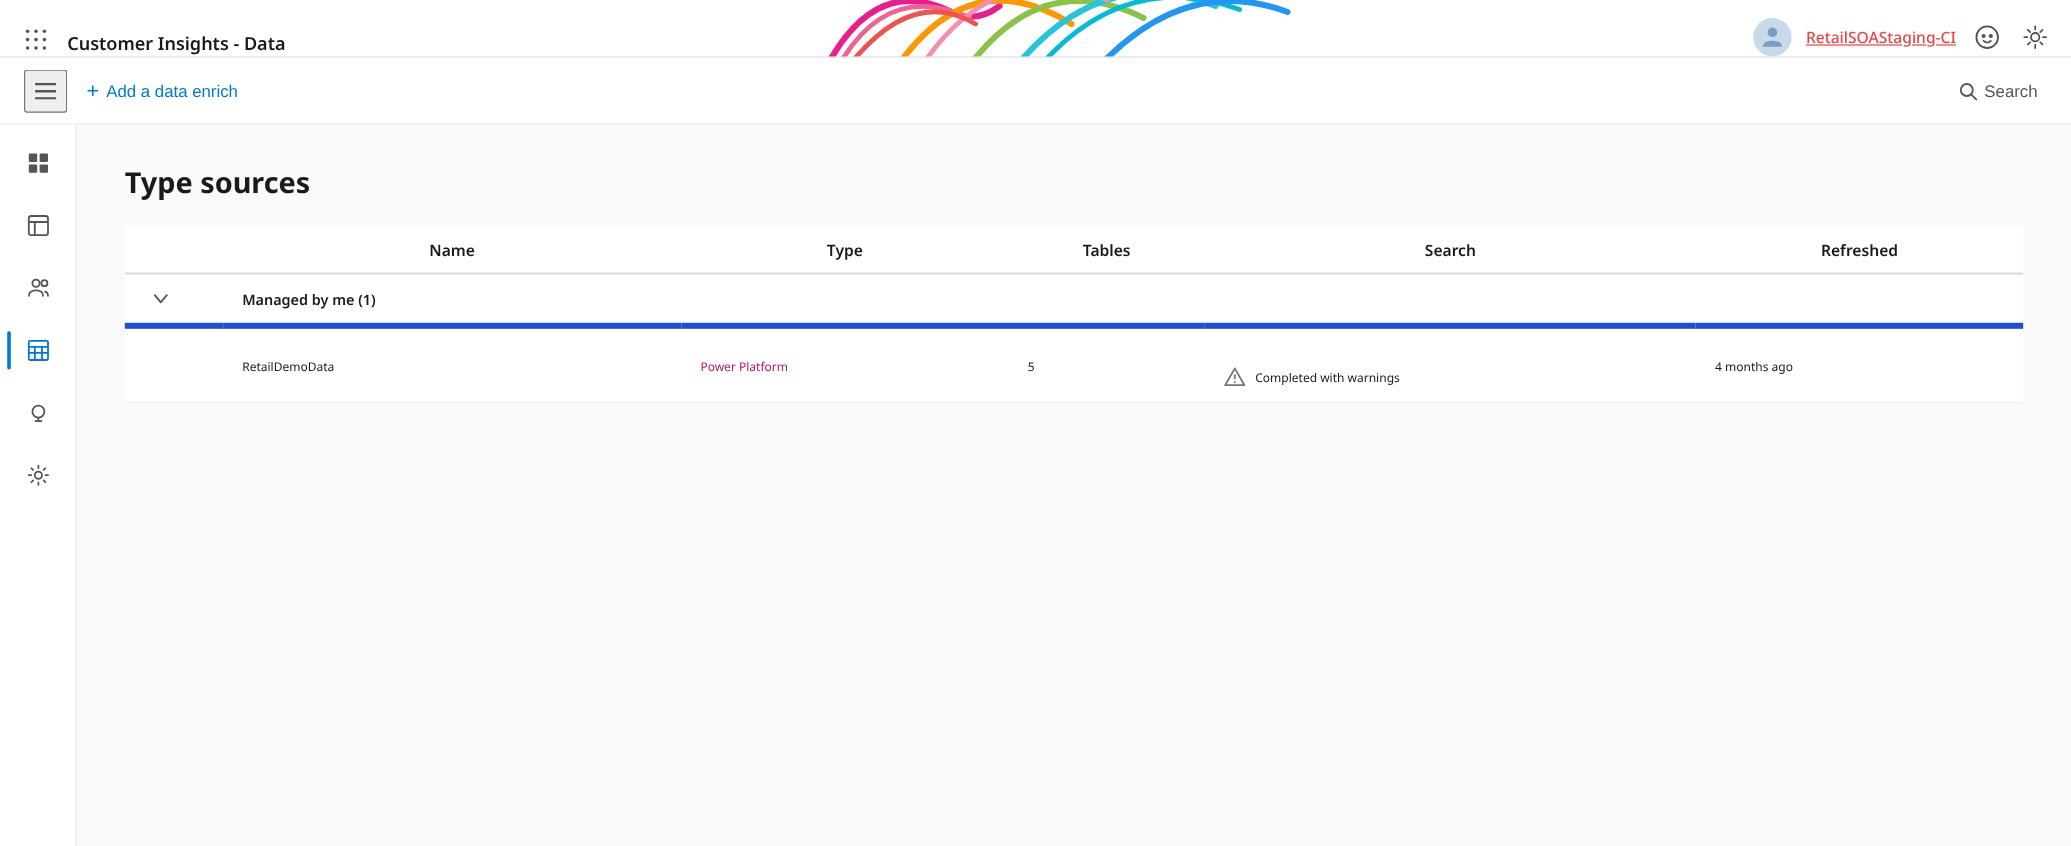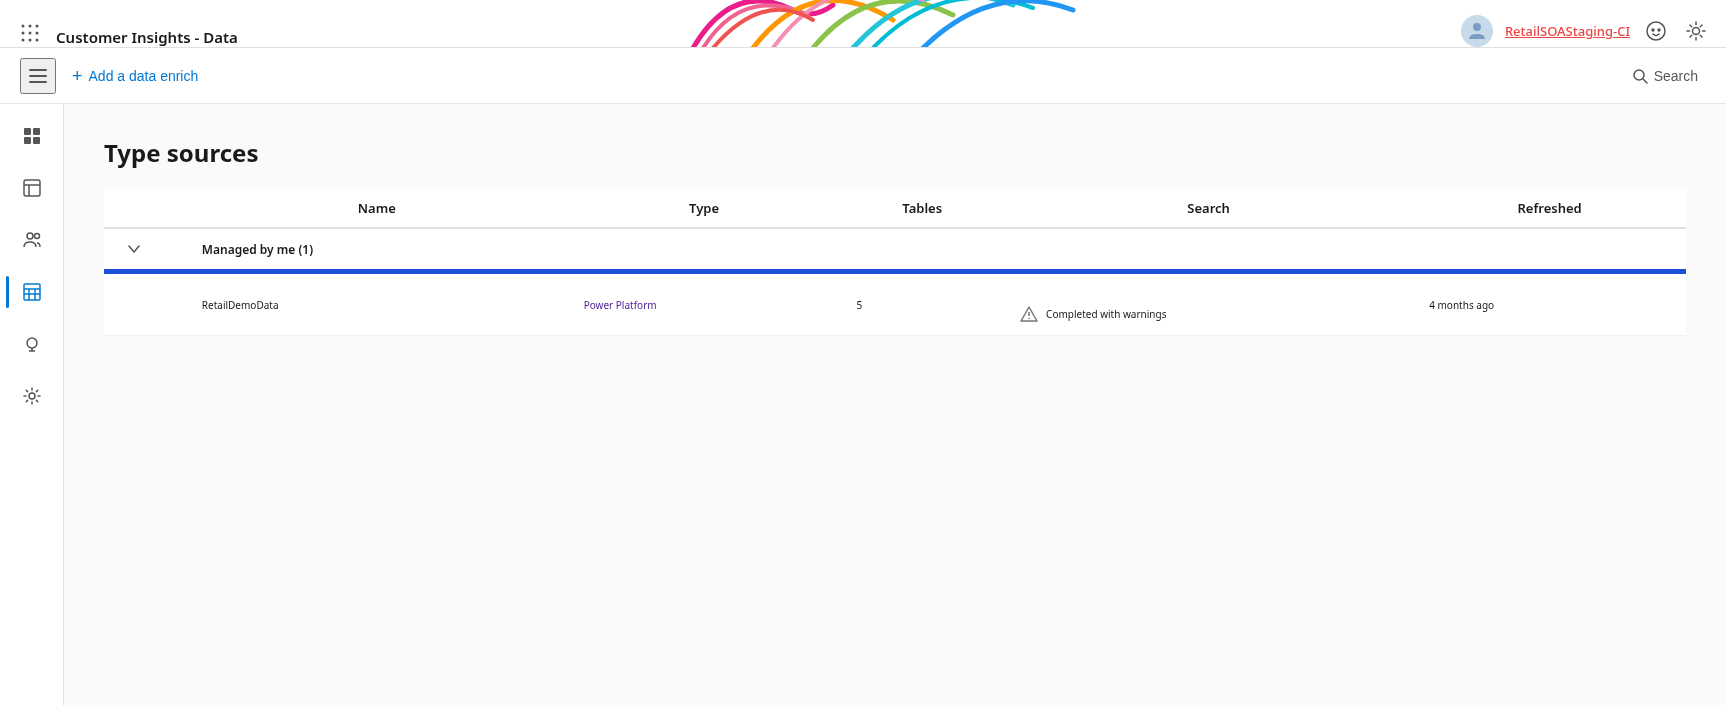--- a/index.html
+++ b/index.html
@@ -201,21 +201,21 @@
       font-weight: 600;
       color: #1a1a1a;
       border-bottom: 5px solid #1d4ed8;
     }
     .data-row td {
       padding: 12px 16px;
       font-size: 10px;
       color: #1a1a1a;
       border-bottom: 1px solid #f0f0f0;
     }
-    .data-row td.type-cell { color: #4c1d95; }
+    .data-row td.type-cell { color: #be185d; }
     .status-cell {
       display: flex;
       align-items: center;
       gap: 8px;
       margin-top: 19px;
     }
     .grid-icon-btn {
       width: 28px;
       height: 28px;
       display: flex;

